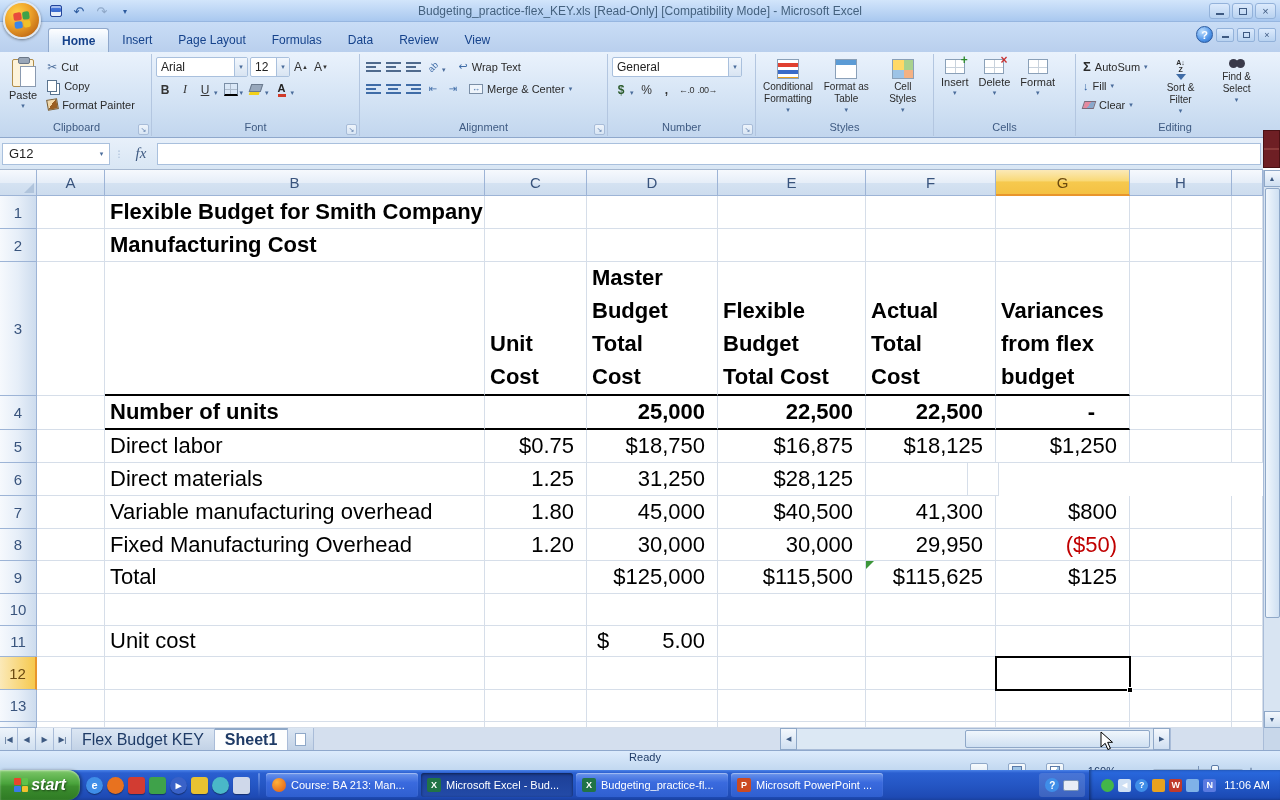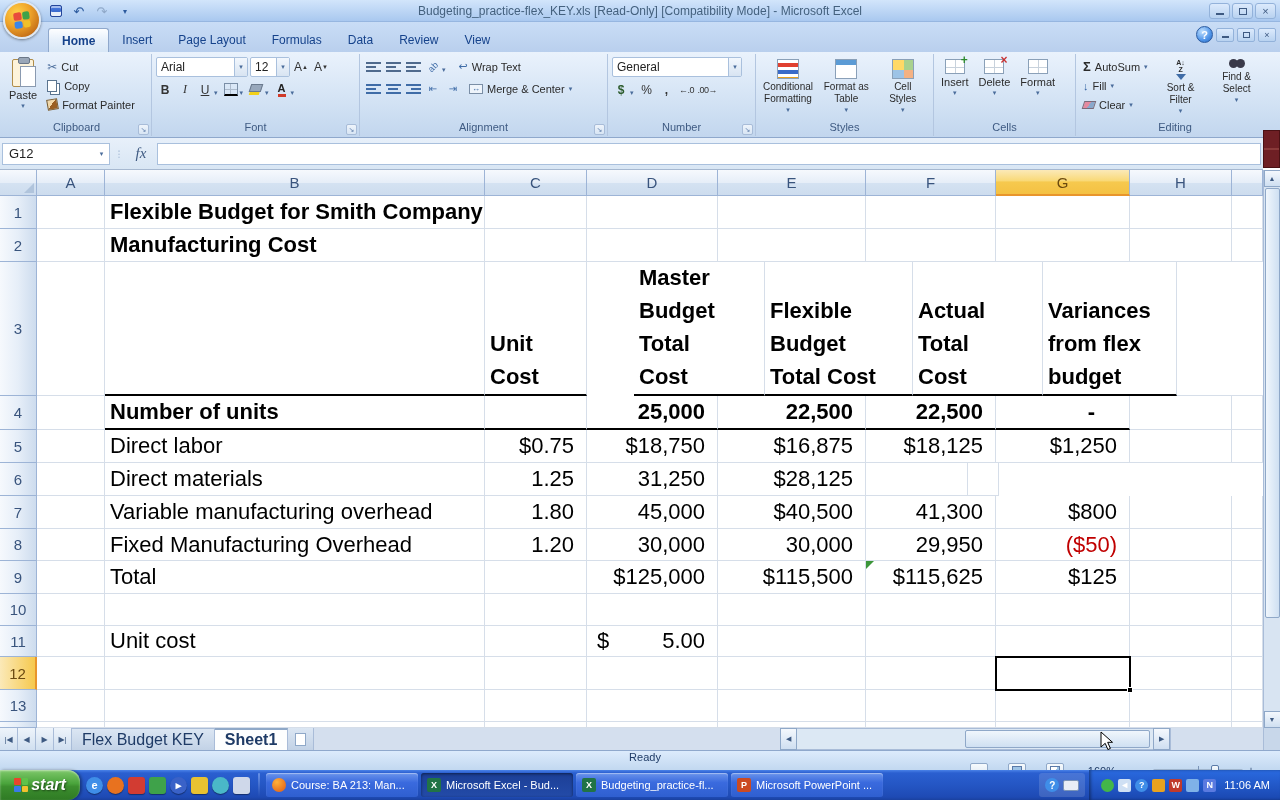--- a/index.html
+++ b/index.html
@@ -559,21 +559,21 @@
           <div class="cell" style="width: 134px;"></div>
           <div class="cell" style="width: 102px;"></div>
           <div class="cell" style="width: 31px;"></div>
         </div>
         <div class="grid-row" style="height: 134px;">
           <div class="rowhead">3</div>
           <div class="cell" style="width: 68px;"></div>
           <div class="cell bb" style="width: 380px;"></div>
           <div class="cell hdr bb" style="width: 102px;">Unit
 Cost</div>
-          <div class="cell hdr bb" style="width: 131px; margin-left: 47px;">Master
+          <div class="cell hdr bb" style="width: 131px;">Master
 Budget
 Total
 Cost</div>
           <div class="cell hdr bb" style="width: 148px;">Flexible
 Budget
 Total Cost</div>
           <div class="cell hdr bb" style="width: 130px;">Actual
 Total
 Cost</div>
           <div class="cell hdr bb" style="width: 134px;">Variances

